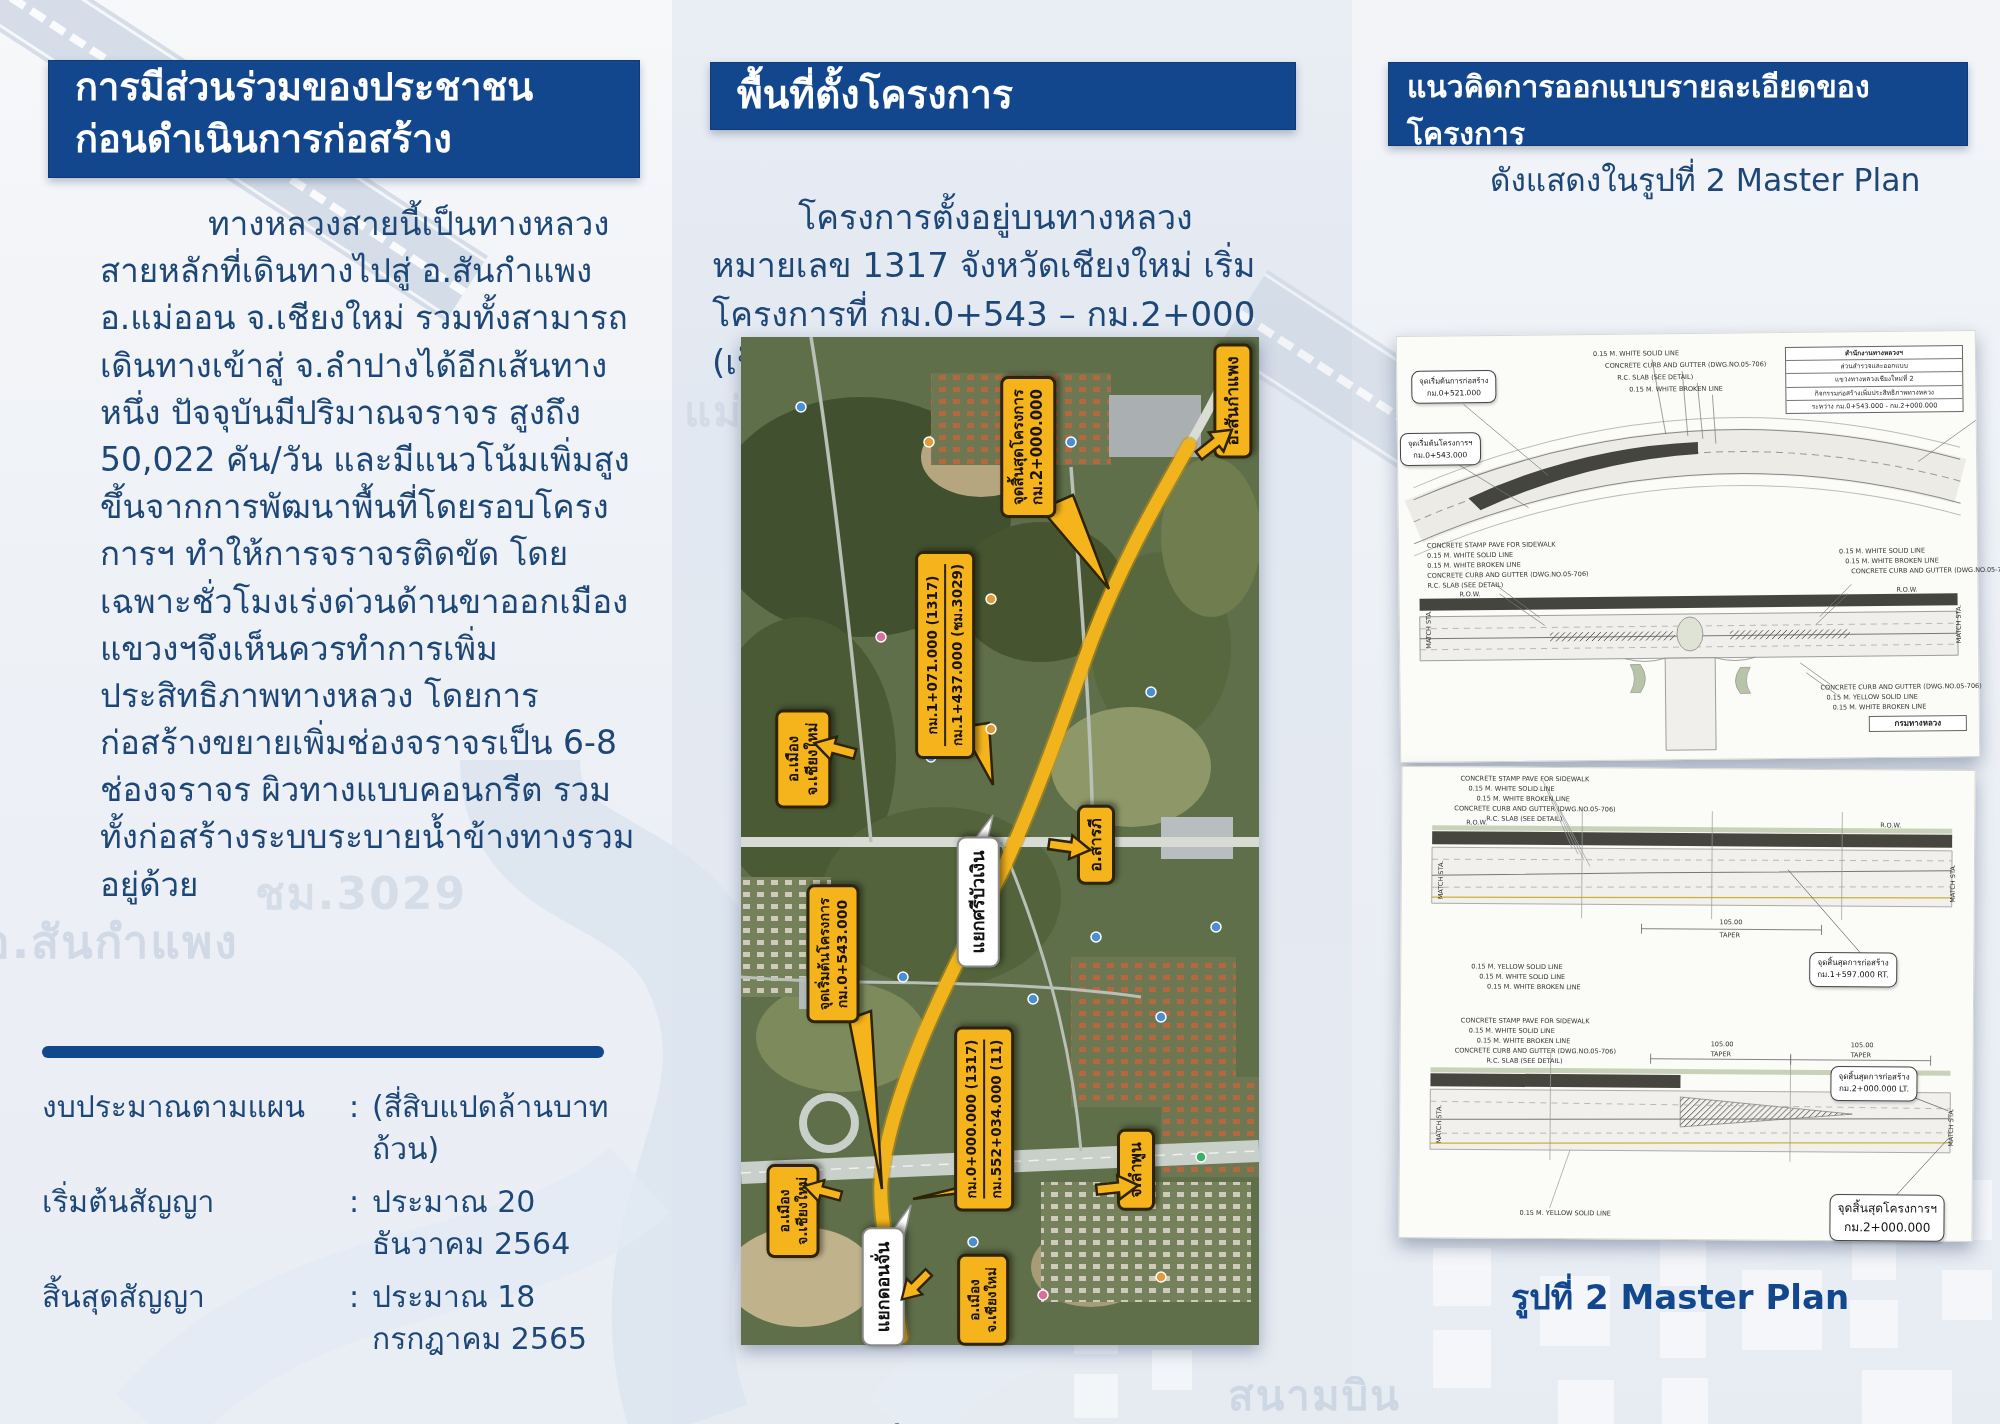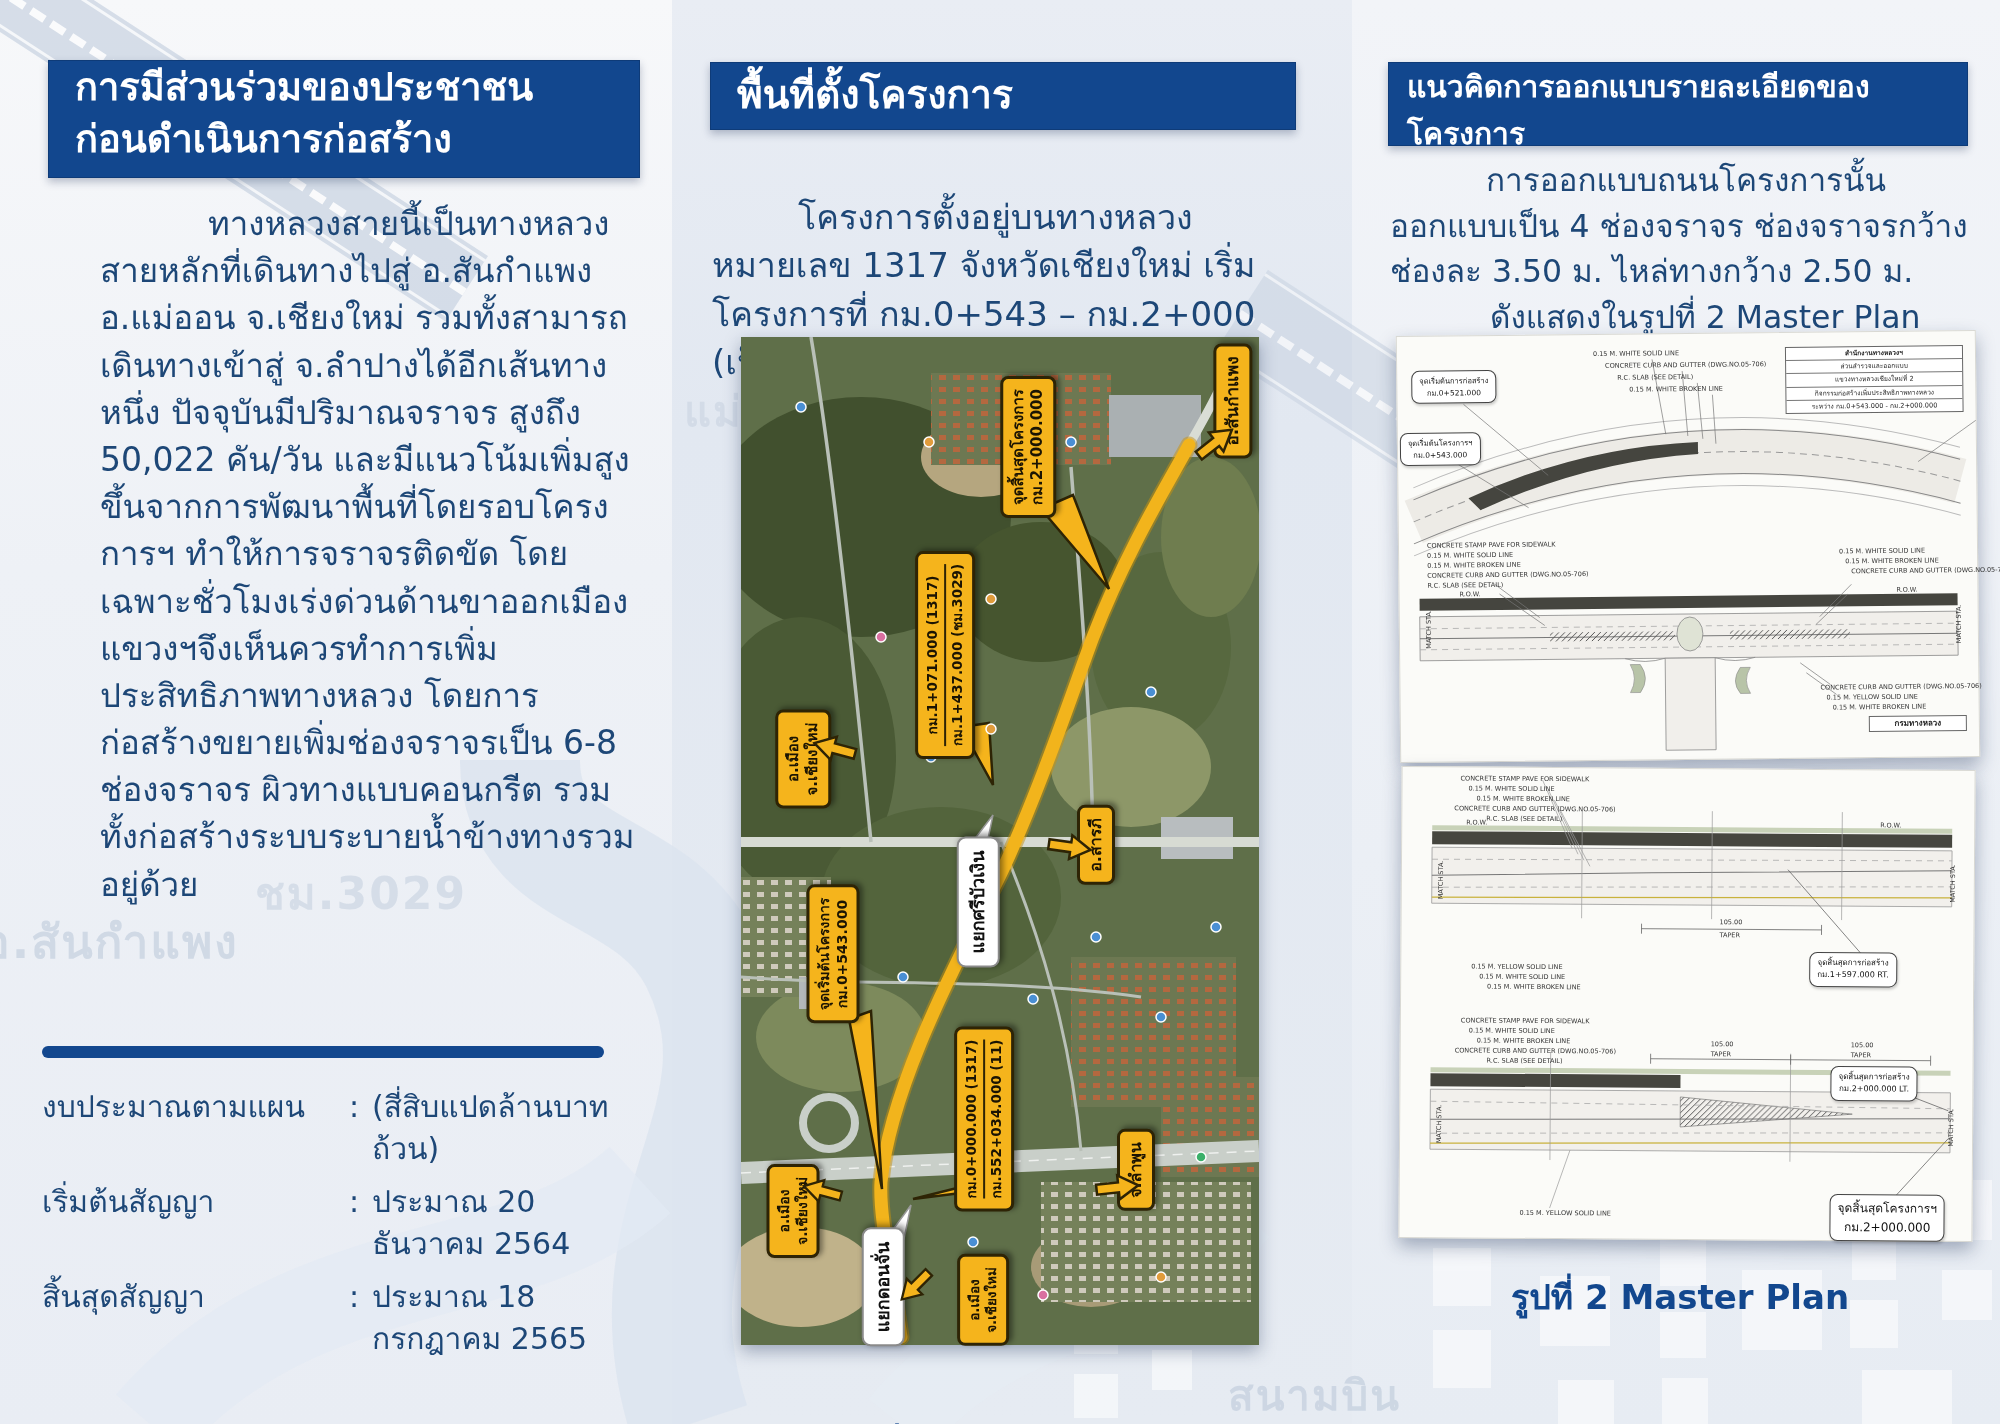--- a/index.html
+++ b/index.html
@@ -321,21 +321,20 @@
     </div>
   </div>
 
   <div class="caption" style="left:741px;top:1419px;width:518px;font-size:37px;">รูปที่ 1  แผนผังสังเขป</div>
 
   <div class="banner" style="left:1388px;top:62px;width:580px;height:84px;font-size:30px;padding:0 18px;">
     <div>แนวคิดการออกแบบรายละเอียดของโครงการ</div>
   </div>
 
   <div class="body-text" style="left:1390px;top:158px;width:592px;font-size:31.5px;line-height:1.45;">
-    <div style="text-indent:96px;">การออกแบบถนนโครงการนั้น ออกแบบเป็น 4 ช่องจราจร ช่องจราจรกว้างช่องละ 3.50 ม. ไหล่ทางกว้าง 2.50 ม.</div>
     <div style="margin-left:100px;">ดังแสดงในรูปที่ 2 Master Plan</div>
   </div>
 
   <div class="sheet" style="left:1398px;top:333px;width:578px;height:425px;transform:rotate(-0.6deg);">
     <svg viewBox="0 0 578 425">
       <defs>
         <pattern id="hatch" width="6" height="6" patternUnits="userSpaceOnUse">
           <path d="M0,6 L6,0" stroke="#555" stroke-width="1"></path>
         </pattern>
       </defs>

